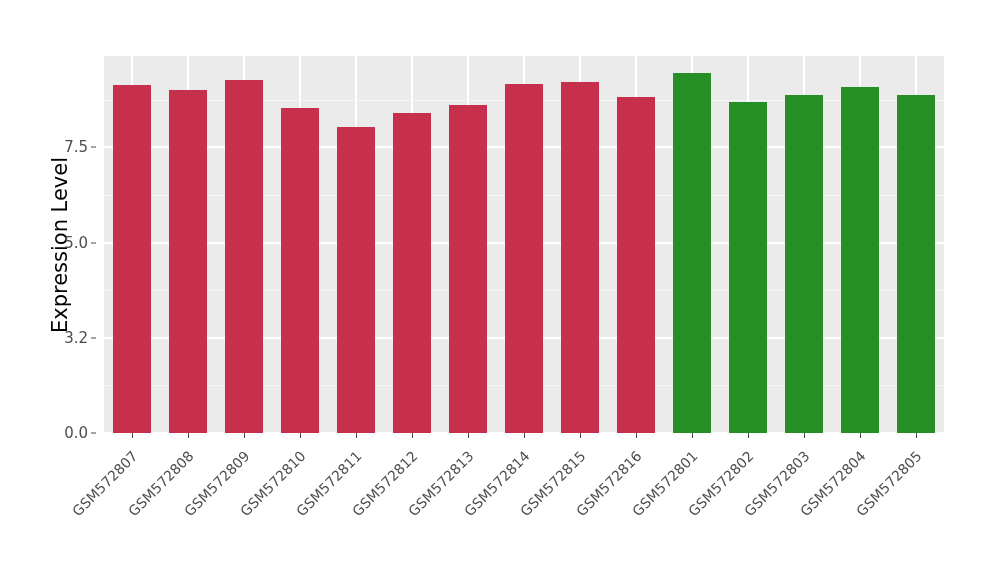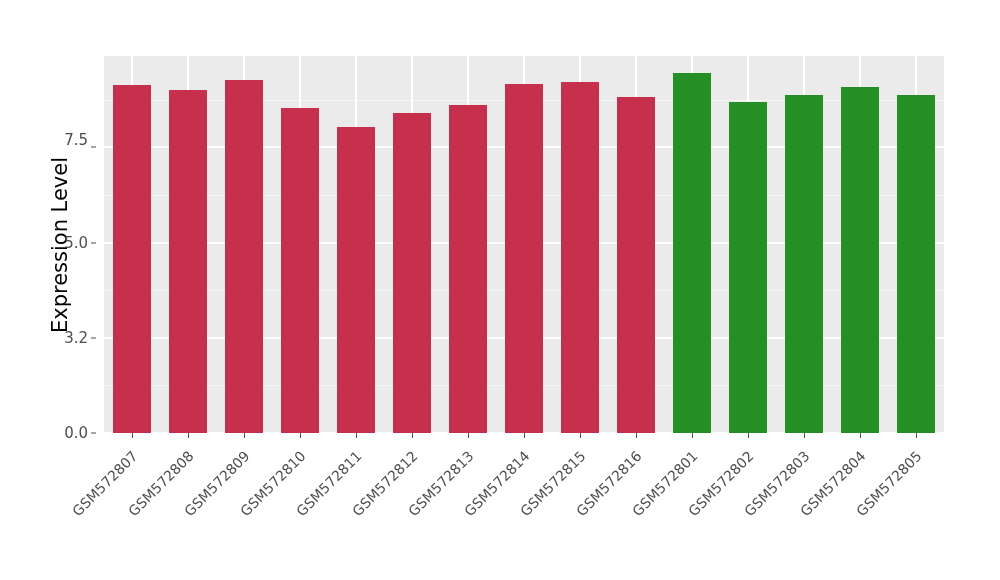--- a/index.html
+++ b/index.html
@@ -139,21 +139,21 @@
     <span>Expression Level</span>
   </div>
 
   <div class="y-tick-labels">
       <div class="y-tick-label" style="top: 433px;">0.0</div>
       <div class="y-tick-mark" style="top: 433px;"></div>
       <div class="y-tick-label" style="top: 337.798px;">3.2</div>
       <div class="y-tick-mark" style="top: 337.798px;"></div>
       <div class="y-tick-label" style="top: 242.596px;">5.0</div>
       <div class="y-tick-mark" style="top: 242.596px;"></div>
-      <div class="y-tick-label" style="top: 140px;">7.5</div>
+      <div class="y-tick-label" style="top: 147px;">7.5</div>
       <div class="y-tick-mark" style="top: 147.394px;"></div>
     </div>
 
   <div class="panel">
       <div class="gridline-minor" style="top: 329.399px;"></div>
       <div class="gridline-minor" style="top: 234.197px;"></div>
       <div class="gridline-minor" style="top: 138.995px;"></div>
       <div class="gridline-minor" style="top: 43.7929px;"></div>
       <div class="gridline-major" style="top: 376px;"></div>
       <div class="gridline-major" style="top: 280.798px;"></div>

